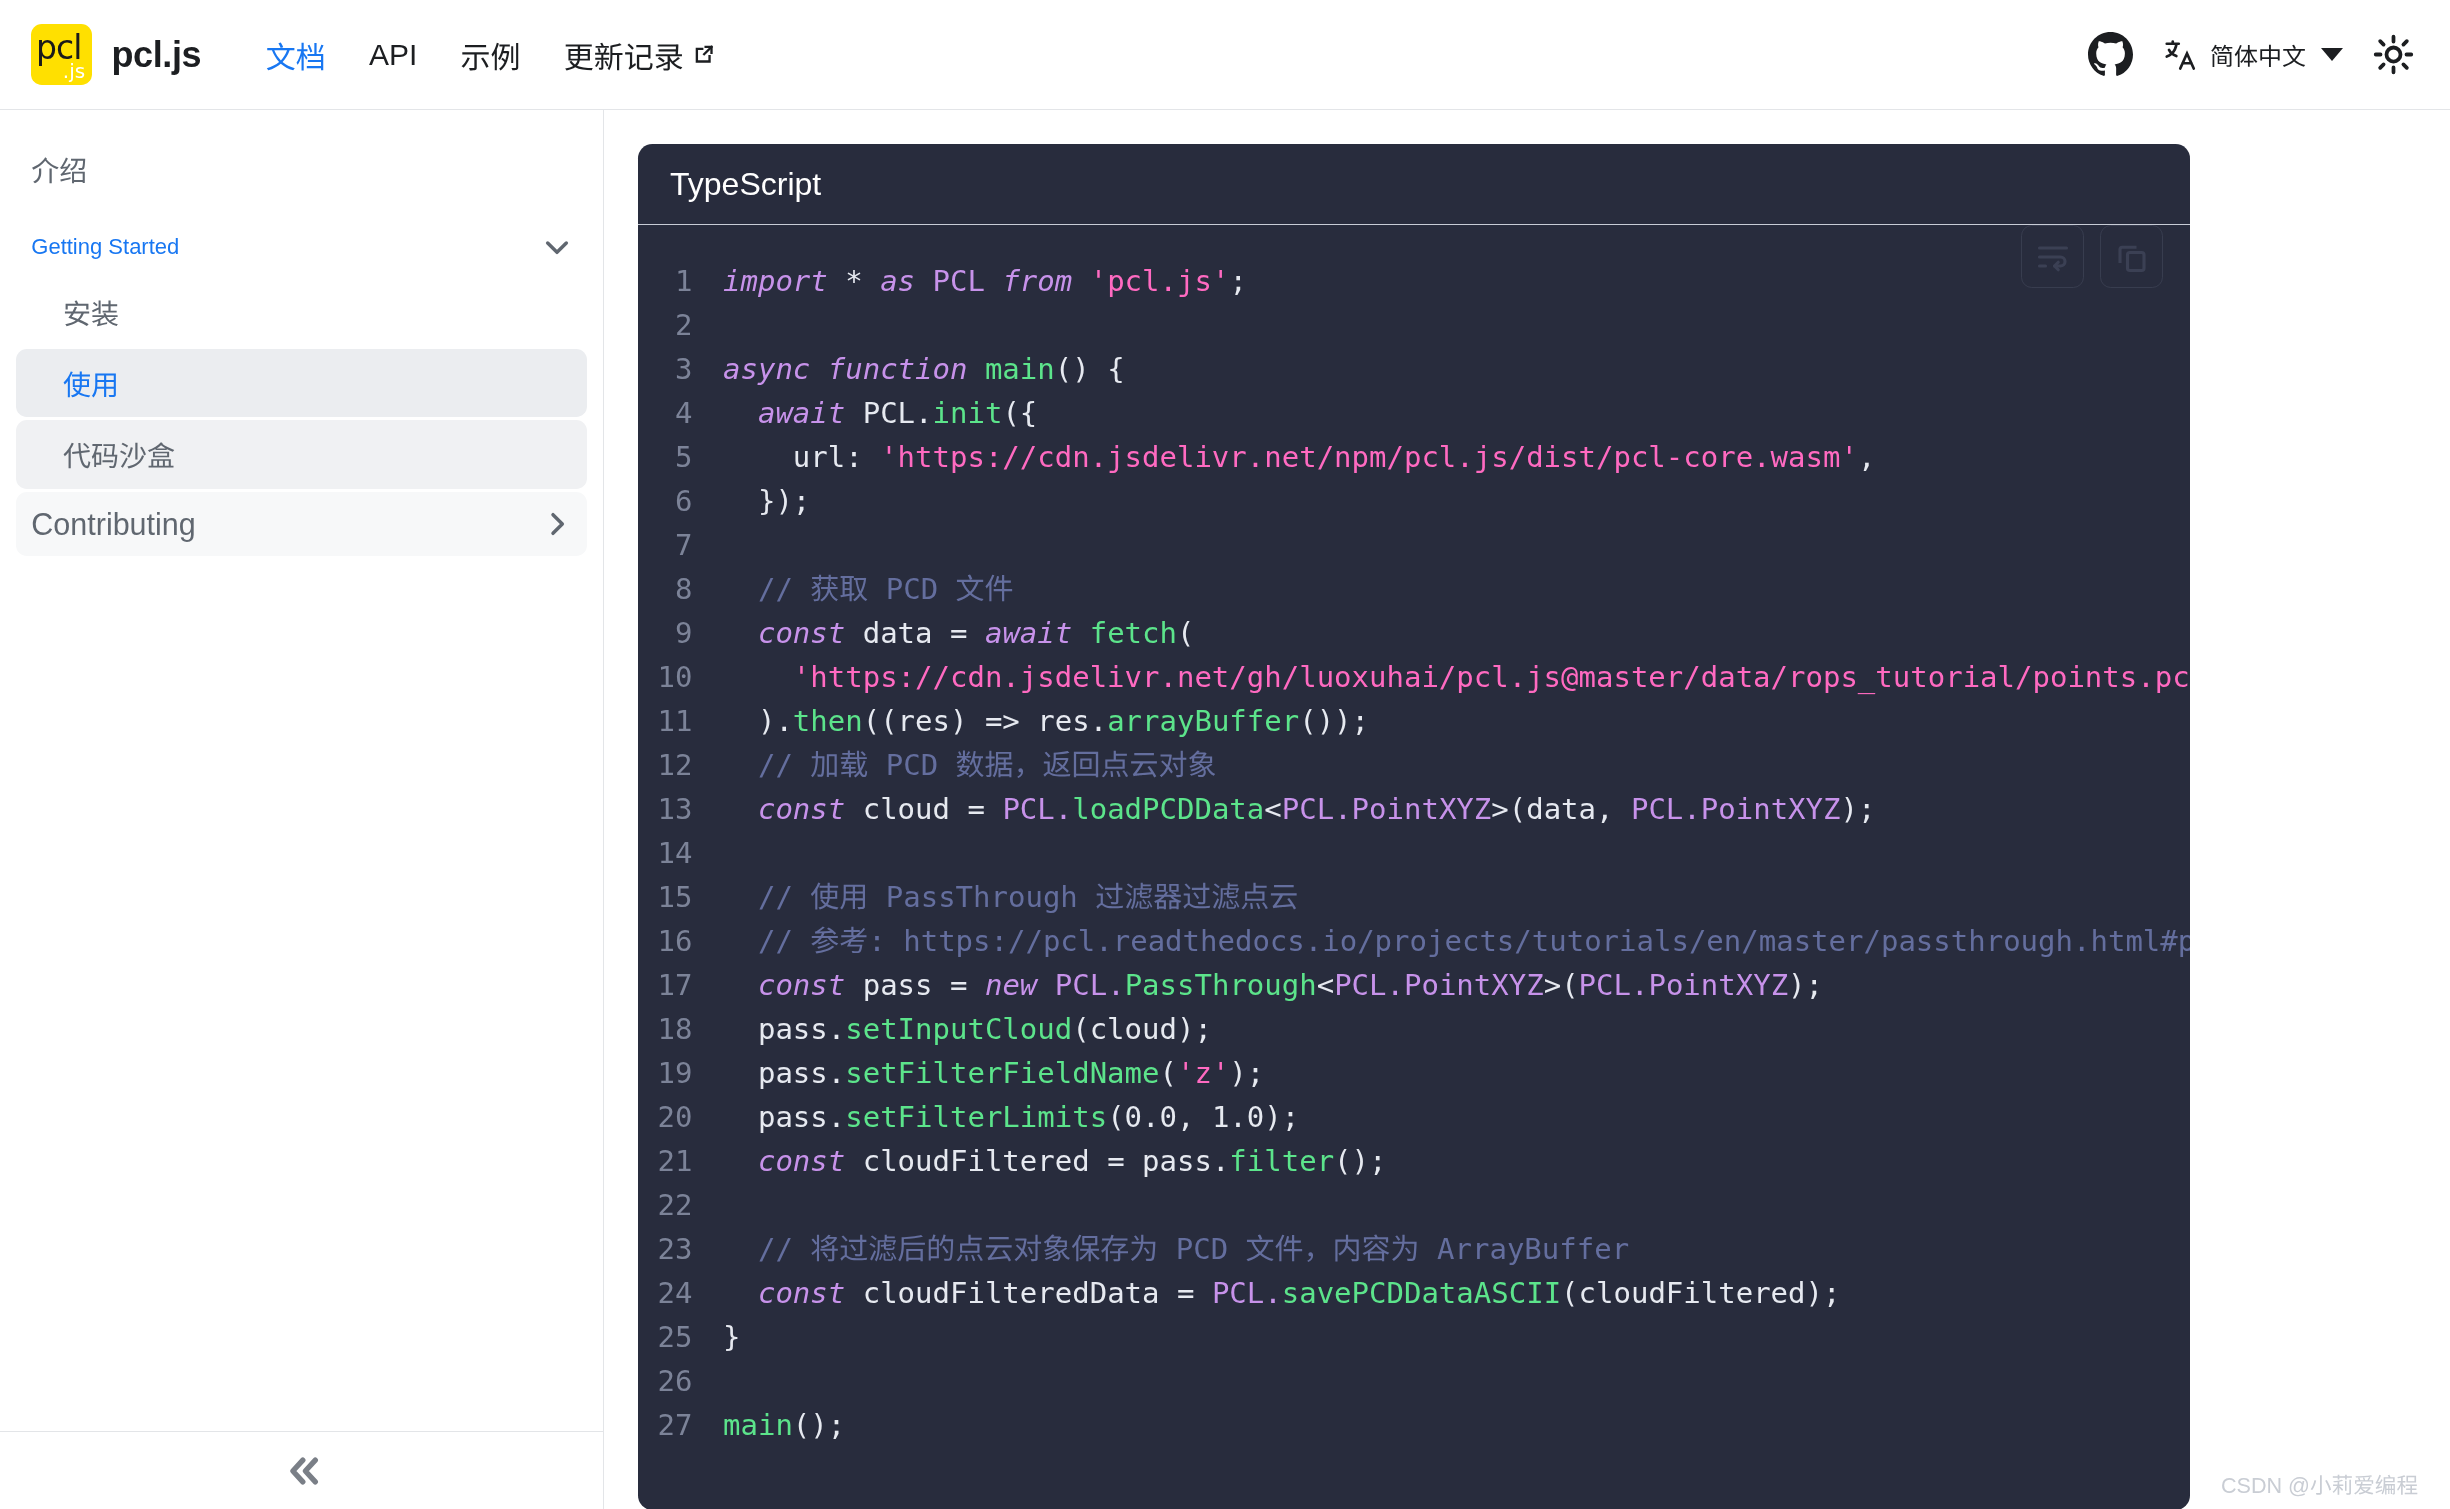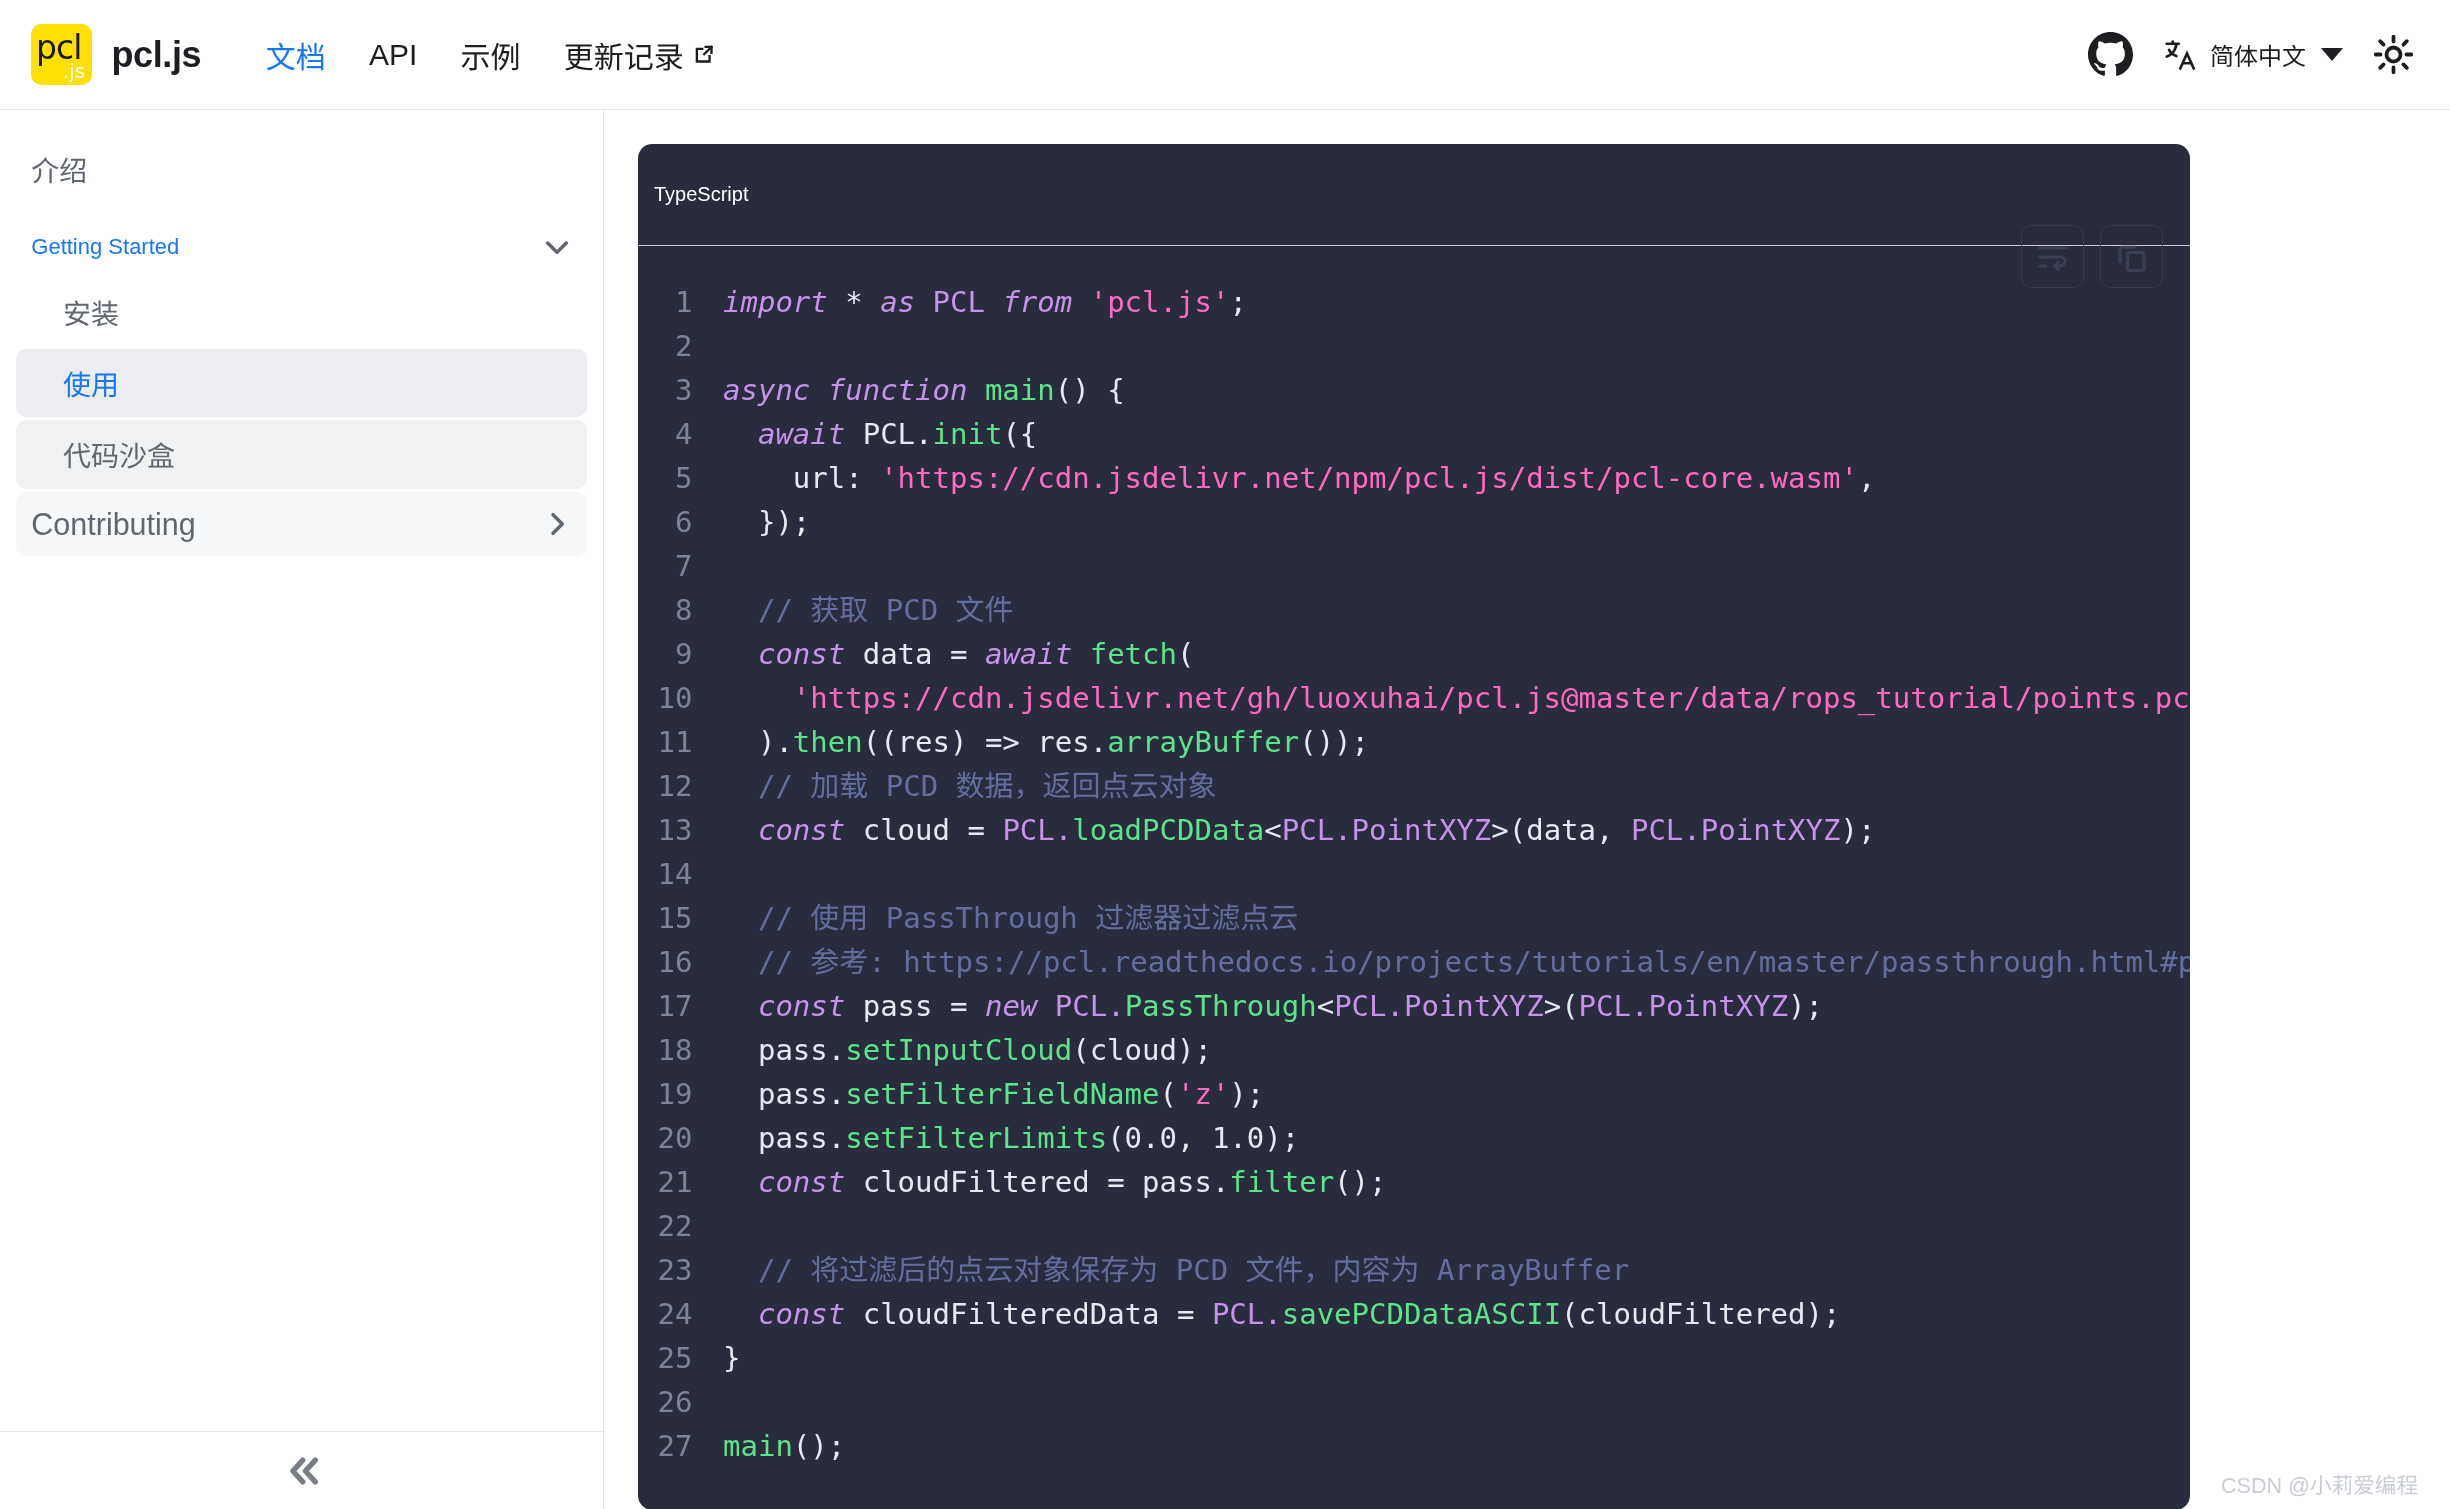--- a/index.html
+++ b/index.html
@@ -100,22 +100,22 @@
     position:absolute; left:604px; top:110px; right:0; bottom:0;
     background:#fff; overflow:hidden;
   }
 
   .codeblock {
     position:absolute; left:34px; top:34px;
     width:1552px; height:1366px;
     background:#282c3d; border-radius:14.4px; overflow:hidden;
   }
   .cb-head {
-    height:102px; display:flex; align-items:center; padding-left:16px;
-    color:#fff; font-size:20px; border-bottom:0.9px solid #c8ccd6;
+    height:81px; display:flex; align-items:center; padding-left:32px;
+    color:#fff; font-size:32px; border-bottom:0.9px solid #c8ccd6;
     position:relative;
   }
   .cb-actions {
     position:absolute; right:27px; top:81px; display:flex; gap:16px;
   }
   .cb-btn {
     width:63px; height:63px; border-radius:10.8px;
     border:0.9px solid #383d4f; background:transparent;
     display:flex; align-items:center; justify-content:center; cursor:pointer;
   }

